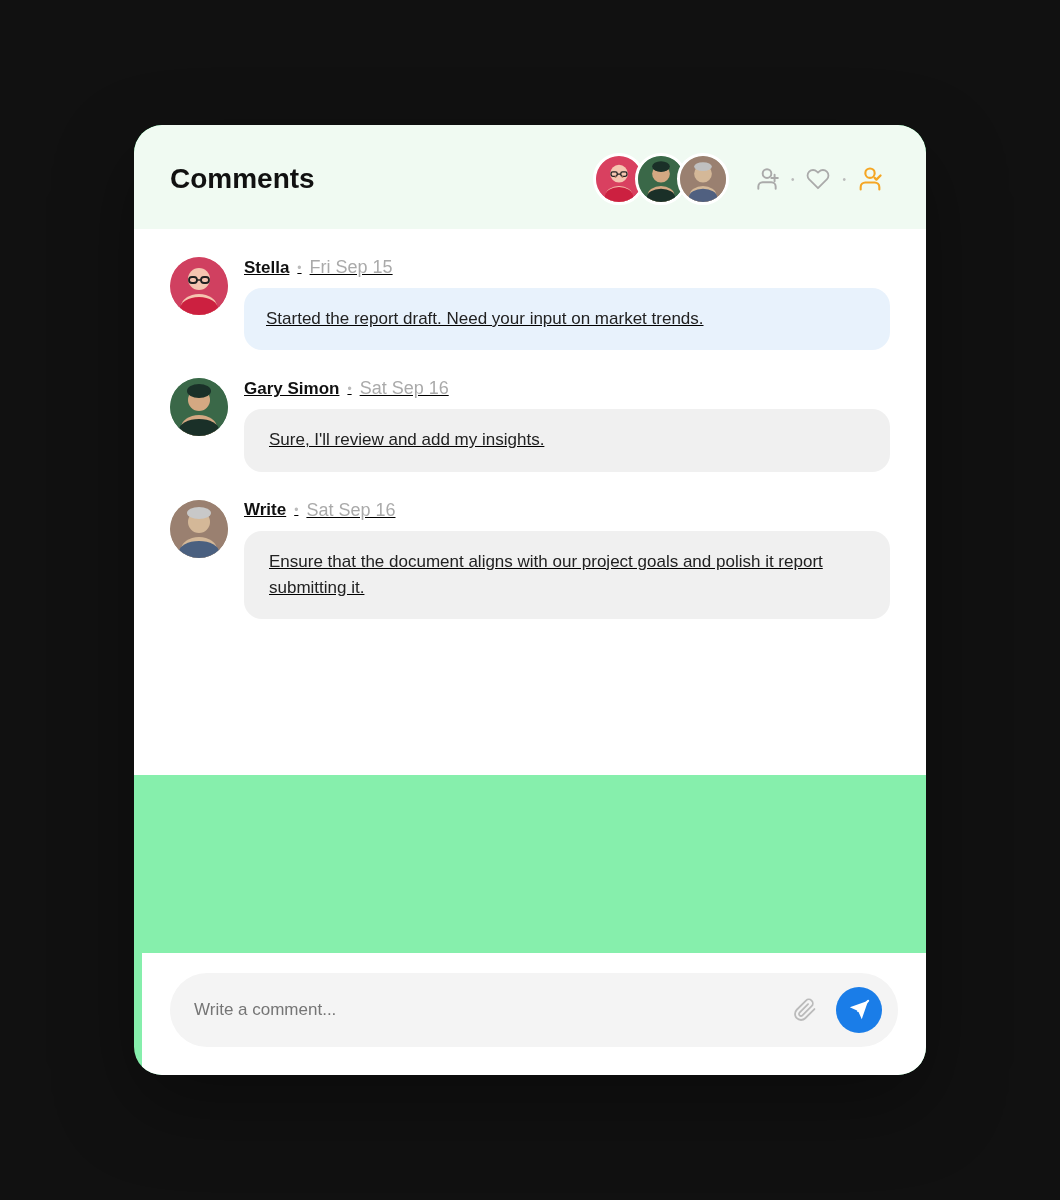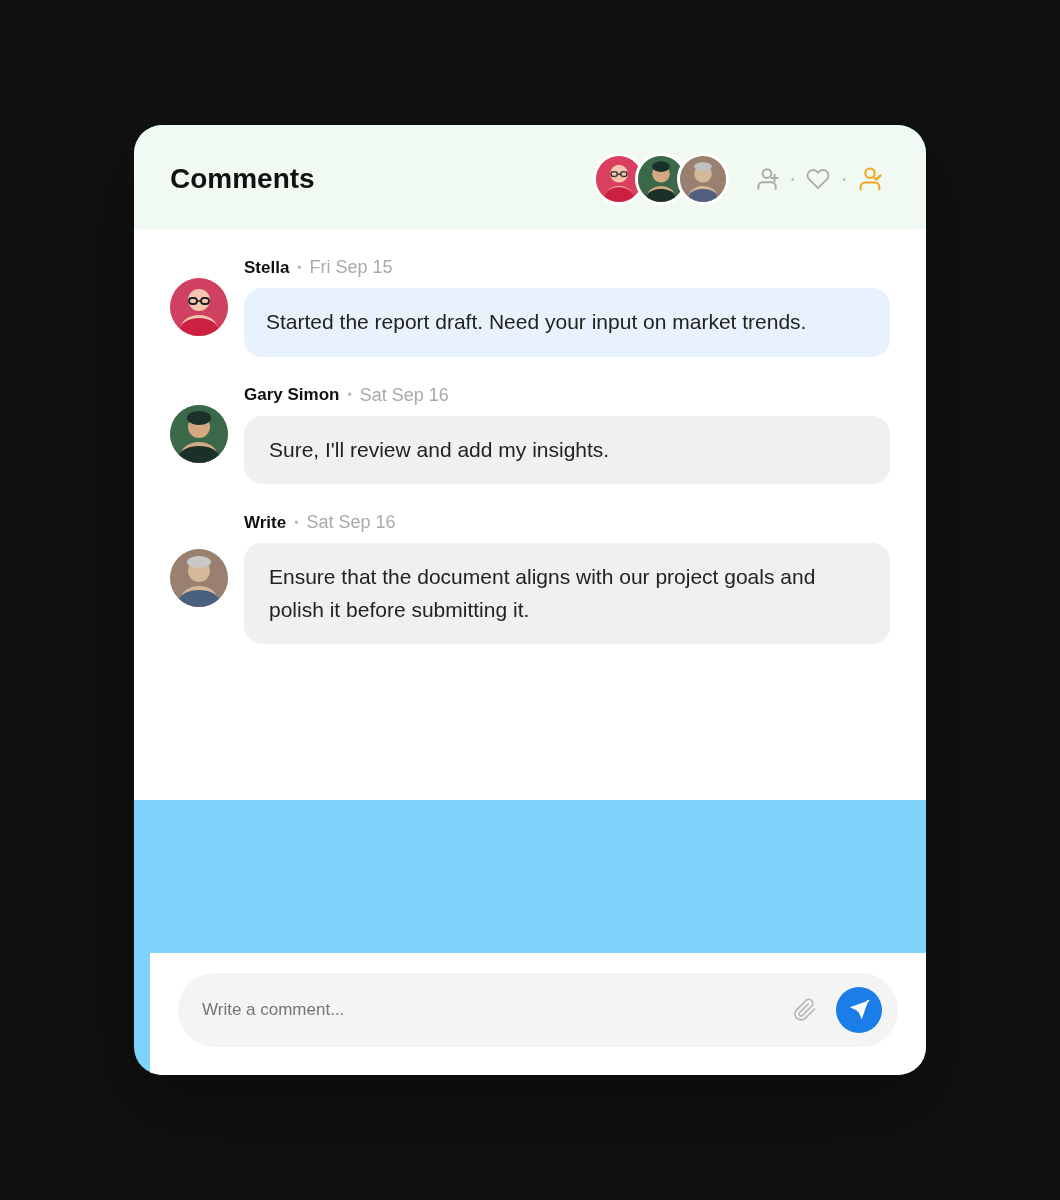--- a/index.html
+++ b/index.html
@@ -11,21 +11,21 @@
       align-items: center;
       min-height: 1200px;
       width: 1060px;
       font-family: -apple-system, BlinkMacSystemFont, 'Segoe UI', sans-serif;
     }
 
     .card-wrapper {
       position: relative;
       width: 792px;
       min-height: 950px;
-      background: #7dd3fc;
+      background: #86efac;
       border-radius: 28px;
       overflow: hidden;
       box-shadow: 0 30px 80px rgba(0,0,0,0.35);
     }
 
     
     .header {
       background: #f0faf2;
       padding: 28px 36px 24px 36px;
       display: flex;
@@ -94,22 +94,23 @@
     .comments-area {
       padding: 28px 36px;
       display: flex;
       flex-direction: column;
       gap: 28px;
       background: #fff;
     }
 
     .comment-row {
       display: flex;
-      align-items: center;
+      align-items: flex-start;
       gap: 16px;
+      text-decoration: underline;
     }
 
     .comment-avatar {
       width: 58px;
       height: 58px;
       border-radius: 50%;
       flex-shrink: 0;
       overflow: hidden;
       display: flex;
       align-items: center;
@@ -142,33 +143,33 @@
     }
 
     .comment-date {
       font-size: 18px;
       color: #aaa;
     }
 
     .comment-bubble {
       border-radius: 18px;
       padding: 18px 22px;
-      font-size: 21px;
+      font-size: 17px;
       line-height: 1.55;
       color: #222;
     }
 
     .bubble-blue { background: #e8f2fc; }
     .bubble-gray { background: #f0f0f0; padding-left: 25px; }
 
     
     .input-area {
       position: absolute;
       bottom: 0;
-      left: 16px;
+      left: 8px;
       right: 0;
       padding: 20px 28px 28px 28px;
       background: #fff;
     }
 
     .input-row {
       background: #f4f4f4;
       border-radius: 50px;
       display: flex;
       align-items: center;
@@ -363,21 +364,21 @@
           <ellipse cx="29" cy="52" rx="20" ry="11" fill="#4a6080"></ellipse>
         </svg>
       </div>
       <div class="comment-body">
         <div class="comment-meta">
           <span class="comment-author">Write</span>
           <span class="comment-dot">•</span>
           <span class="comment-date">Sat Sep 16</span>
         </div>
         <div class="comment-bubble bubble-gray">
-          Ensure that the document aligns with our project goals and polish it before submitting it.
+          Ensure that the document aligns with our project goals and polish it report submitting it.
         </div>
       </div>
     </div>
 
     <div class="comments-bottom-space"></div>
   </div>
 
   <div class="input-area">
     <div class="input-row">
       <input class="comment-input" type="text" placeholder="Write a comment..." style="">

